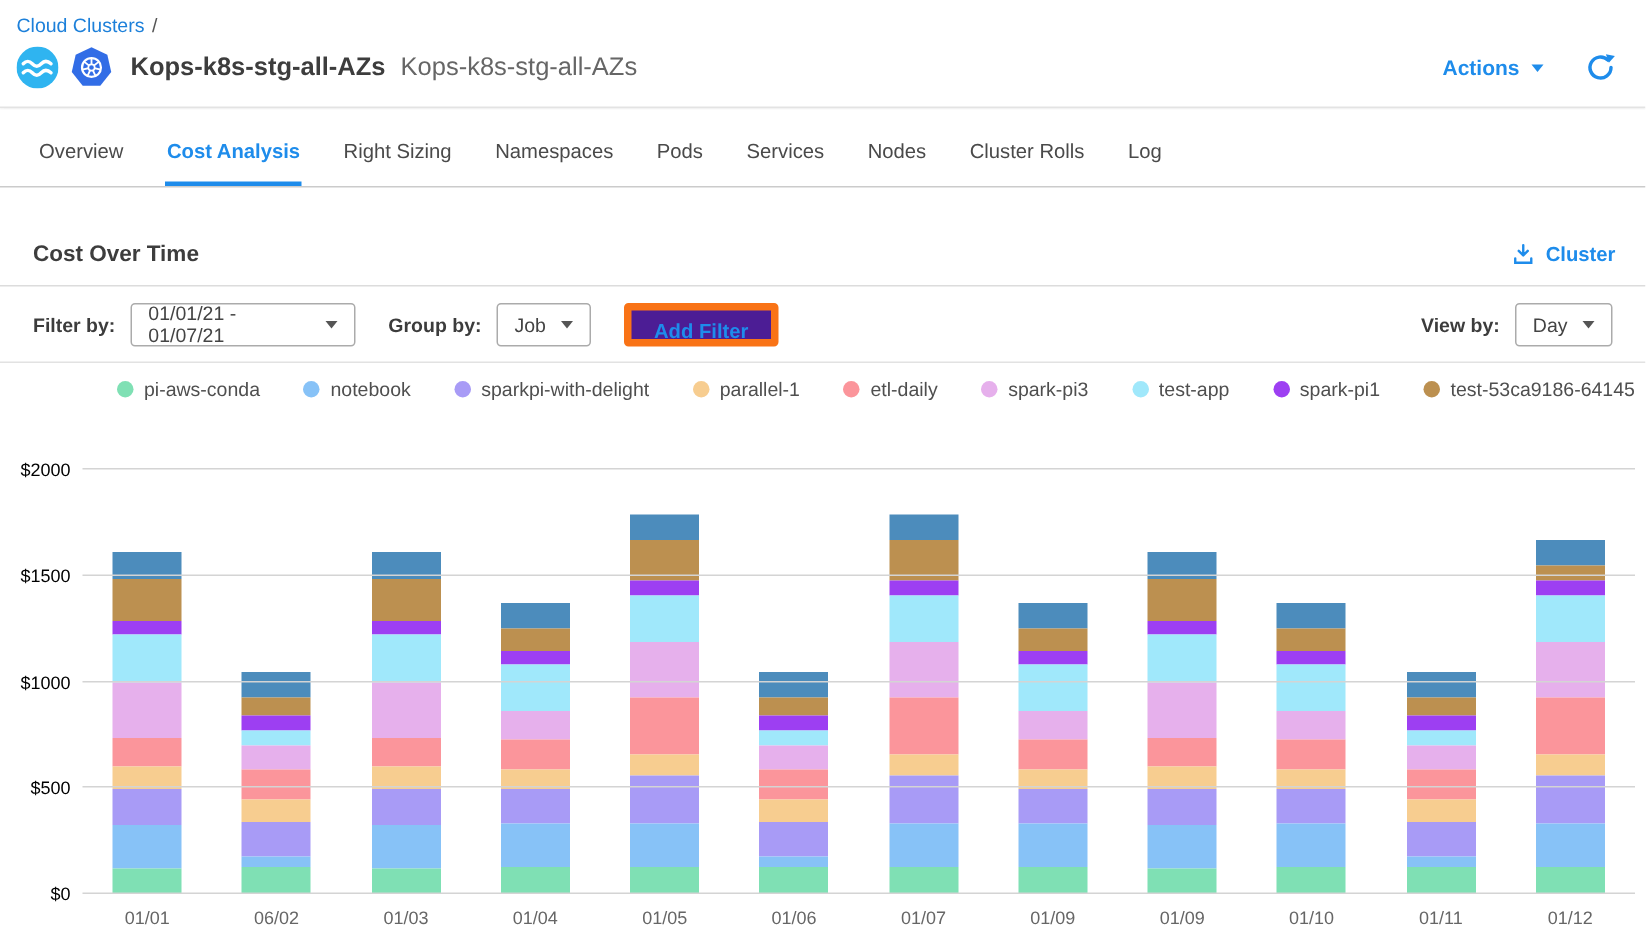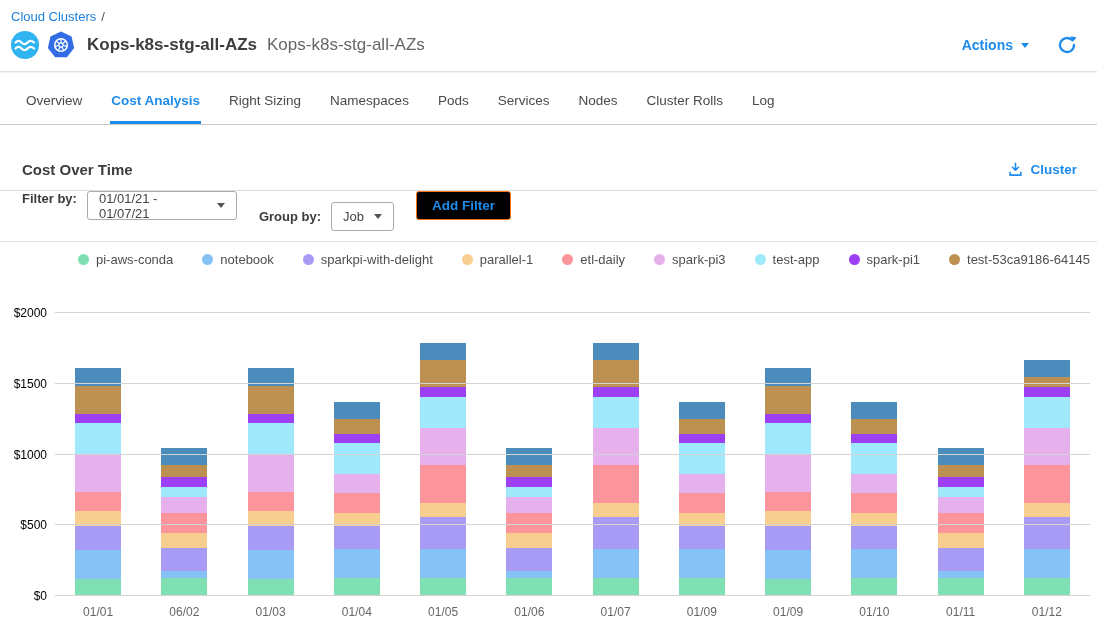--- a/index.html
+++ b/index.html
@@ -31,30 +31,30 @@
 
   
   .section-header { display:flex; align-items:center; justify-content:space-between;
     padding:36px 20px 12px 22px; border-bottom:1px solid #dcdcdc; }
   .section-title { font-size:15px; font-weight:bold; color:#3d3d3d; }
   .download { display:inline-flex; align-items:center; gap:7px; color:#1e8ceb;
     font-size:13.5px; font-weight:bold; cursor:pointer; }
   .download svg { width:15px; height:15px; }
 
   
-  .filter-bar { display:flex; height:51px; padding:0 22px;
+  .filter-bar { display:flex; align-items:center; height:51px; padding:0 22px;
     border-bottom:1px solid #e2e2e2; }
   .filter-label { font-size:13px; font-weight:bold; color:#3c3c3c; margin-right:10px; white-space:nowrap; }
   .select { display:inline-flex; align-items:center; justify-content:space-between; gap:10px;
     border:1px solid #ababab; border-radius:3px; padding:5px 11px; height:29px;
     font-size:13px; color:#444; cursor:pointer; background:#fff; }
   .select .caret { color:#555; }
   .date-select { width:150px; }
   .groupby-wrap { margin-left:22px; display:flex; align-items:center; }
-  .add-filter-btn { margin-left:22px; border:1px solid #f97316; color:#1e8ceb; background:#000000;
+  .add-filter-btn { margin-left:22px; border:5px solid #f97316; color:#1e8ceb; background:#4c1d95;
     font-size:13.5px; font-weight:bold; font-family:inherit; padding:6px 15px; height:29px;
     border-radius:3px; cursor:pointer; }
   .viewby-wrap { margin-left:auto; display:flex; align-items:center; }
 
   
   .legend-bar { display:flex; align-items:center; height:35px; padding:0 20px 0 78px; gap:29px; }
   .legend-item { display:inline-flex; align-items:center; gap:7px; cursor:pointer; white-space:nowrap; }
   .legend-dot { width:11px; height:11px; border-radius:50%; flex:none; }
   .legend-label { font-size:13px; color:#4f4f4f; }
 
@@ -143,20 +143,27 @@
     <span class="caret"></span>
   </span>
   <span class="groupby-wrap">
     <span class="filter-label">Group by:</span>
     <span class="select">
       <span>Job</span>
       <span class="caret"></span>
     </span>
   </span>
   <button class="add-filter-btn">Add Filter</button>
+  <span class="viewby-wrap">
+    <span class="filter-label">View by:</span>
+    <span class="select">
+      <span>Day</span>
+      <span class="caret"></span>
+    </span>
+  </span>
 </div>
 
 <div class="legend-bar">
   <span class="legend-items" style="display:contents"><div class="legend-item">
         <div class="legend-dot" style="background: rgb(127, 224, 180);"></div>
         <div class="legend-label">pi-aws-conda</div>
       </div><div class="legend-item">
         <div class="legend-dot" style="background: rgb(135, 194, 247);"></div>
         <div class="legend-label">notebook</div>
       </div><div class="legend-item">

